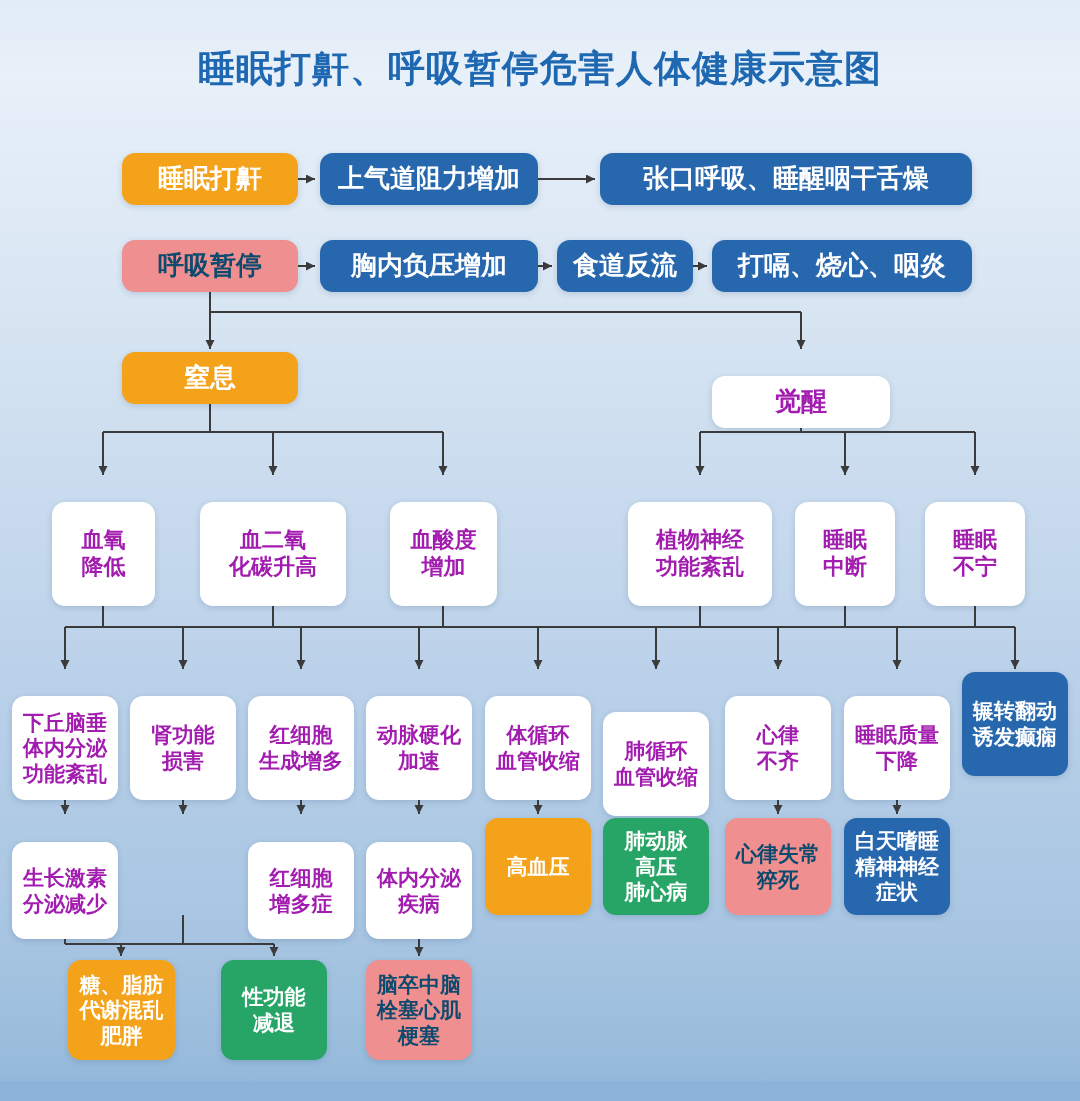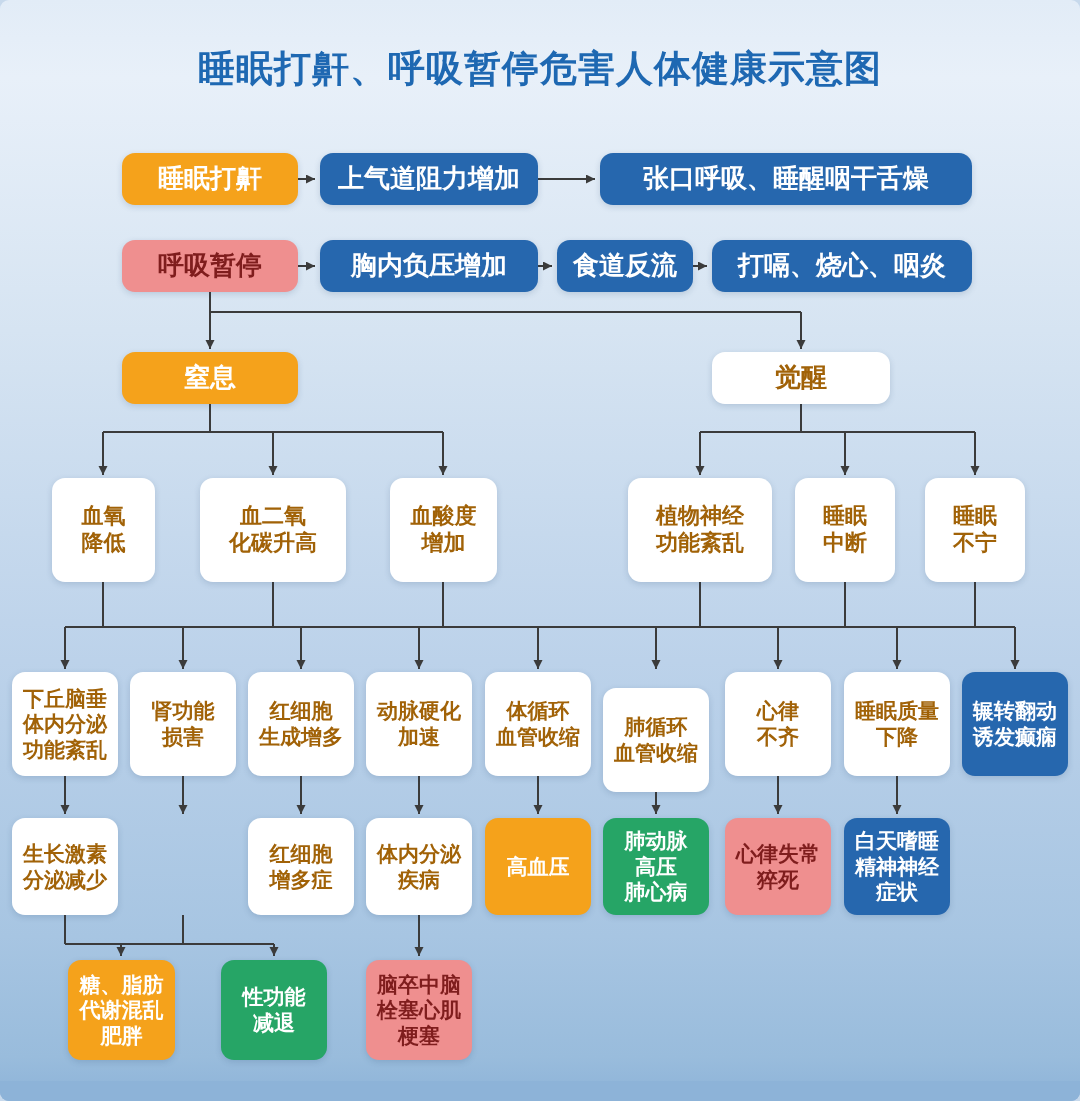--- a/index.html
+++ b/index.html
@@ -1,36 +1,35 @@
 <!DOCTYPE html>
 <html><head>
 <meta charset="utf-8">
 <style>
   html,body{margin:0;padding:0;background:#c7d9ec;}
   .canvas{
     position:relative;width:1080px;height:1101px;margin:0 auto;overflow:hidden;
     background:linear-gradient(180deg,#e2ecf7 0%,#e8f0f9 7%,#d6e4f2 30%,#bcd2ea 60%,#a7c5e2 85%,#99bcdc 96%,#8db3d8 100%);
     font-family:"Liberation Sans","DejaVu Sans",sans-serif;
-    border-radius:9px;
   }
   .title{
     position:absolute;top:44px;left:0;width:100%;text-align:center;
     font-size:37px;font-weight:800;color:#1e68b2;letter-spacing:1px;margin:0;
   }
   .connectors{position:absolute;left:0;top:0;}
   .node{
     position:absolute;display:flex;align-items:center;justify-content:center;
     border-radius:13px;font-weight:700;text-align:center;white-space:pre-line;
     line-height:1.22;box-shadow:0 2px 6px rgba(40,70,110,0.18);box-sizing:border-box;padding:4px;
   }
   .orange{background:#f5a21b;color:#ffffff;}
-  .pink{background:#ef8f8f;color:#7f1d1d;}
+  .pink{background:#ef8f8f;color:#0c4a6e;}
   .blue{background:#2667ae;color:#ffffff;}
   .green{background:#26a566;color:#ffffff;}
-  .white{background:#ffffff;color:#a16207;}
+  .white{background:#ffffff;color:#a21caf;margin-top:24px;}
   .fs26{font-size:26px;}
   .fs24{font-size:22px;}
   .fs21{font-size:21px;}
   .footer-band{position:absolute;left:0;bottom:0;width:100%;height:20px;background:#8db3d8;}
 </style>
 </head>
 <body>
 
 <div class="canvas">
 

